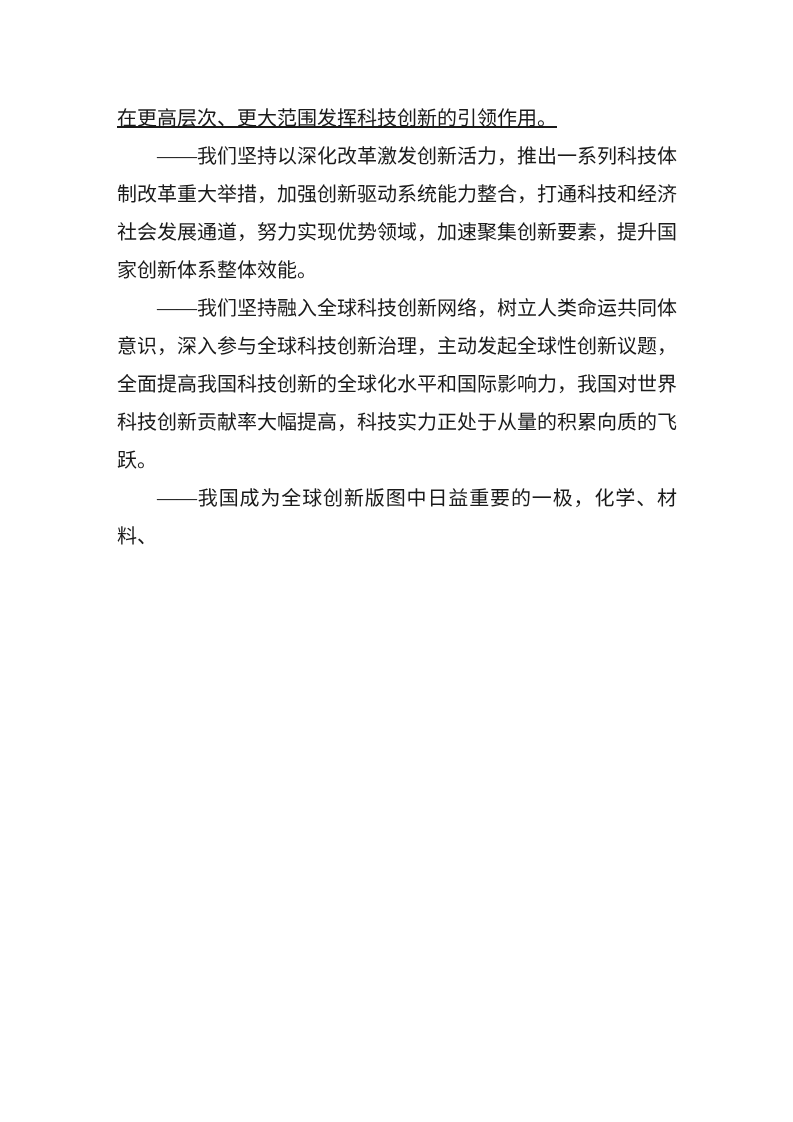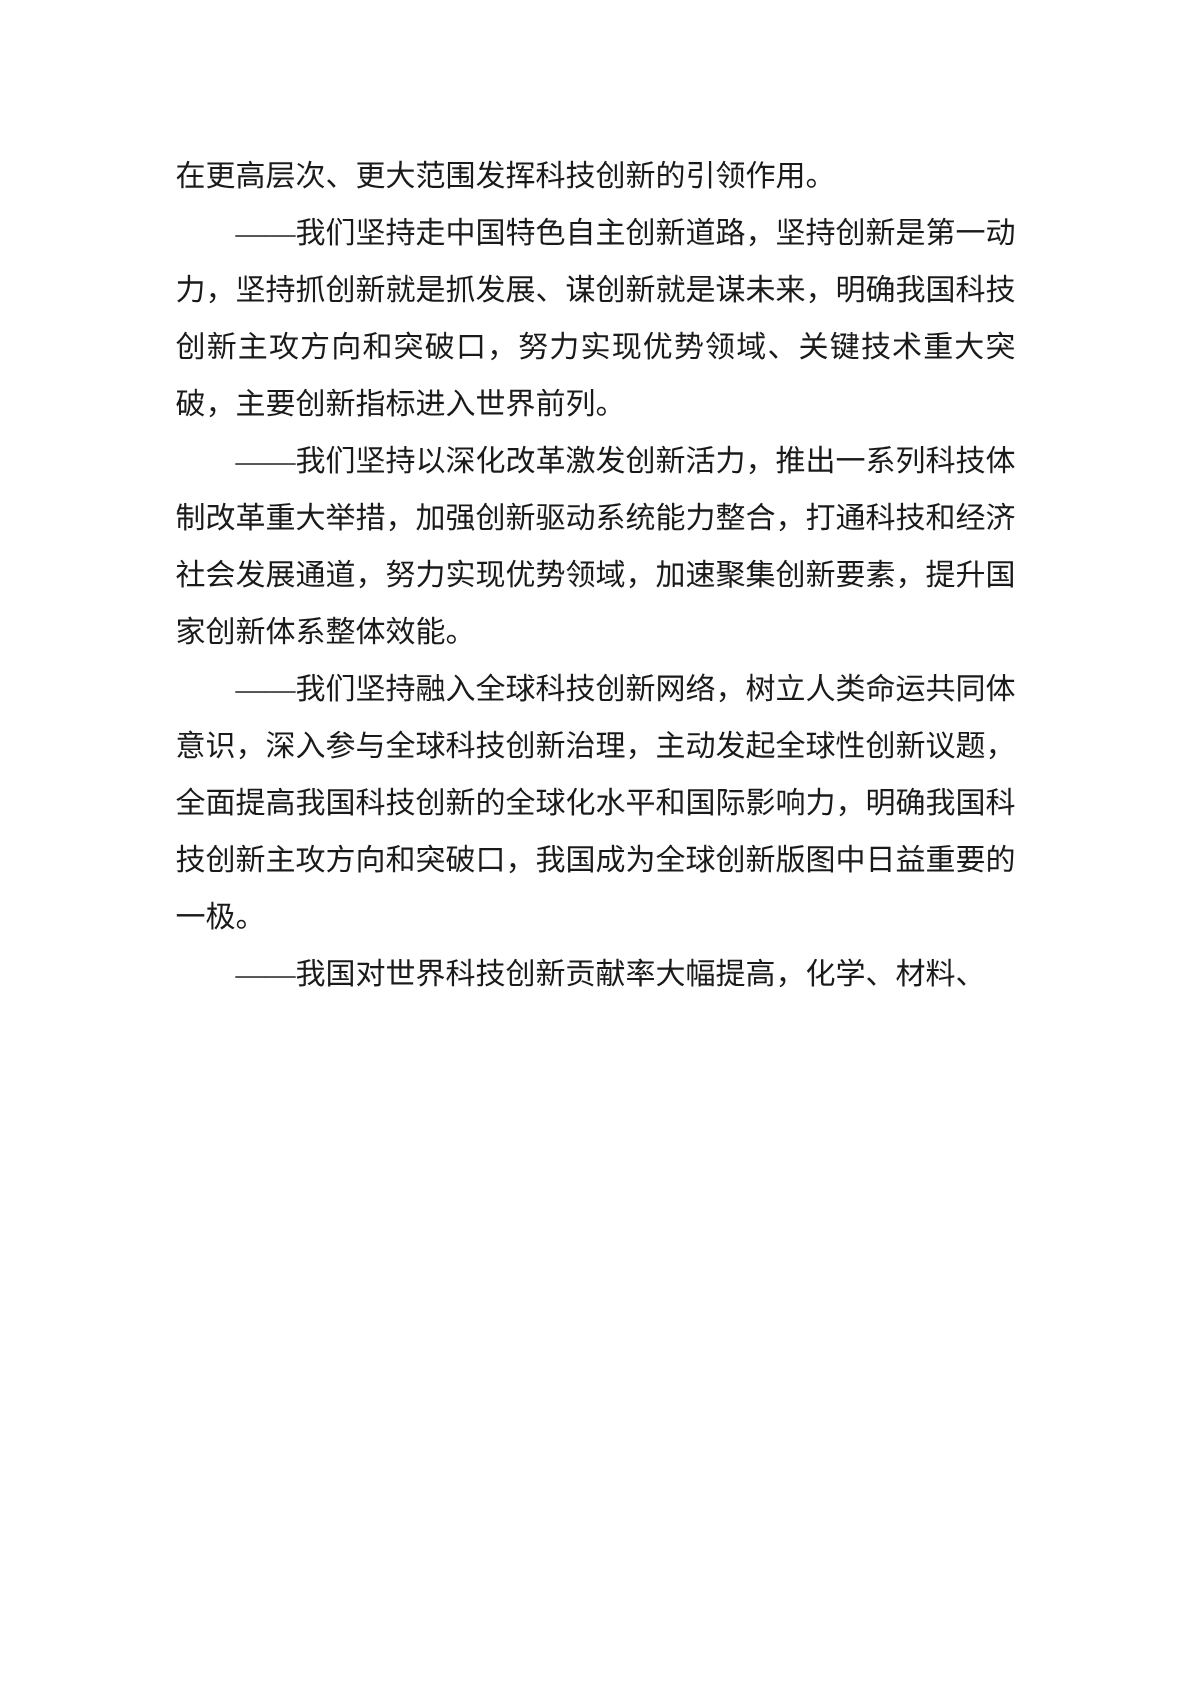--- a/index.html
+++ b/index.html
@@ -26,26 +26,26 @@
     text-align: justify;
     text-justify: inter-ideograph;
   }
   .doc-body p {
     margin: 0;
     padding: 0;
     text-indent: 2em;
   }
   .doc-body p.continuation {
     text-indent: 0;
+    text-decoration: underline;
   }
 </style>
 </head>
 <body>
 
 <div class="page">
   <div class="doc-body">
     <p class="continuation">在更高层次、更大范围发挥科技创新的引领作用。</p>
-    <p>——我们坚持走中国特色自主创新道路，坚持创新是第一动力，坚持抓创新就是抓发展、谋创新就是谋未来，明确我国科技创新主攻方向和突破口，努力实现优势领域、关键技术重大突破，主要创新指标进入世界前列。</p>
     <p>——我们坚持以深化改革激发创新活力，推出一系列科技体制改革重大举措，加强创新驱动系统能力整合，打通科技和经济社会发展通道，努力实现优势领域，加速聚集创新要素，提升国家创新体系整体效能。</p>
-    <p>——我们坚持融入全球科技创新网络，树立人类命运共同体意识，深入参与全球科技创新治理，主动发起全球性创新议题，全面提高我国科技创新的全球化水平和国际影响力，明确我国科技创新主攻方向和突破口，我国成为全球创新版图中日益重要的一极。</p>
-    <p>——我国对世界科技创新贡献率大幅提高，化学、材料、</p>
+    <p>——我们坚持融入全球科技创新网络，树立人类命运共同体意识，深入参与全球科技创新治理，主动发起全球性创新议题，全面提高我国科技创新的全球化水平和国际影响力，我国对世界科技创新贡献率大幅提高，科技实力正处于从量的积累向质的飞跃。</p>
+    <p>——我国成为全球创新版图中日益重要的一极，化学、材料、</p>
   </div>
 </div>
 
 </body></html>

